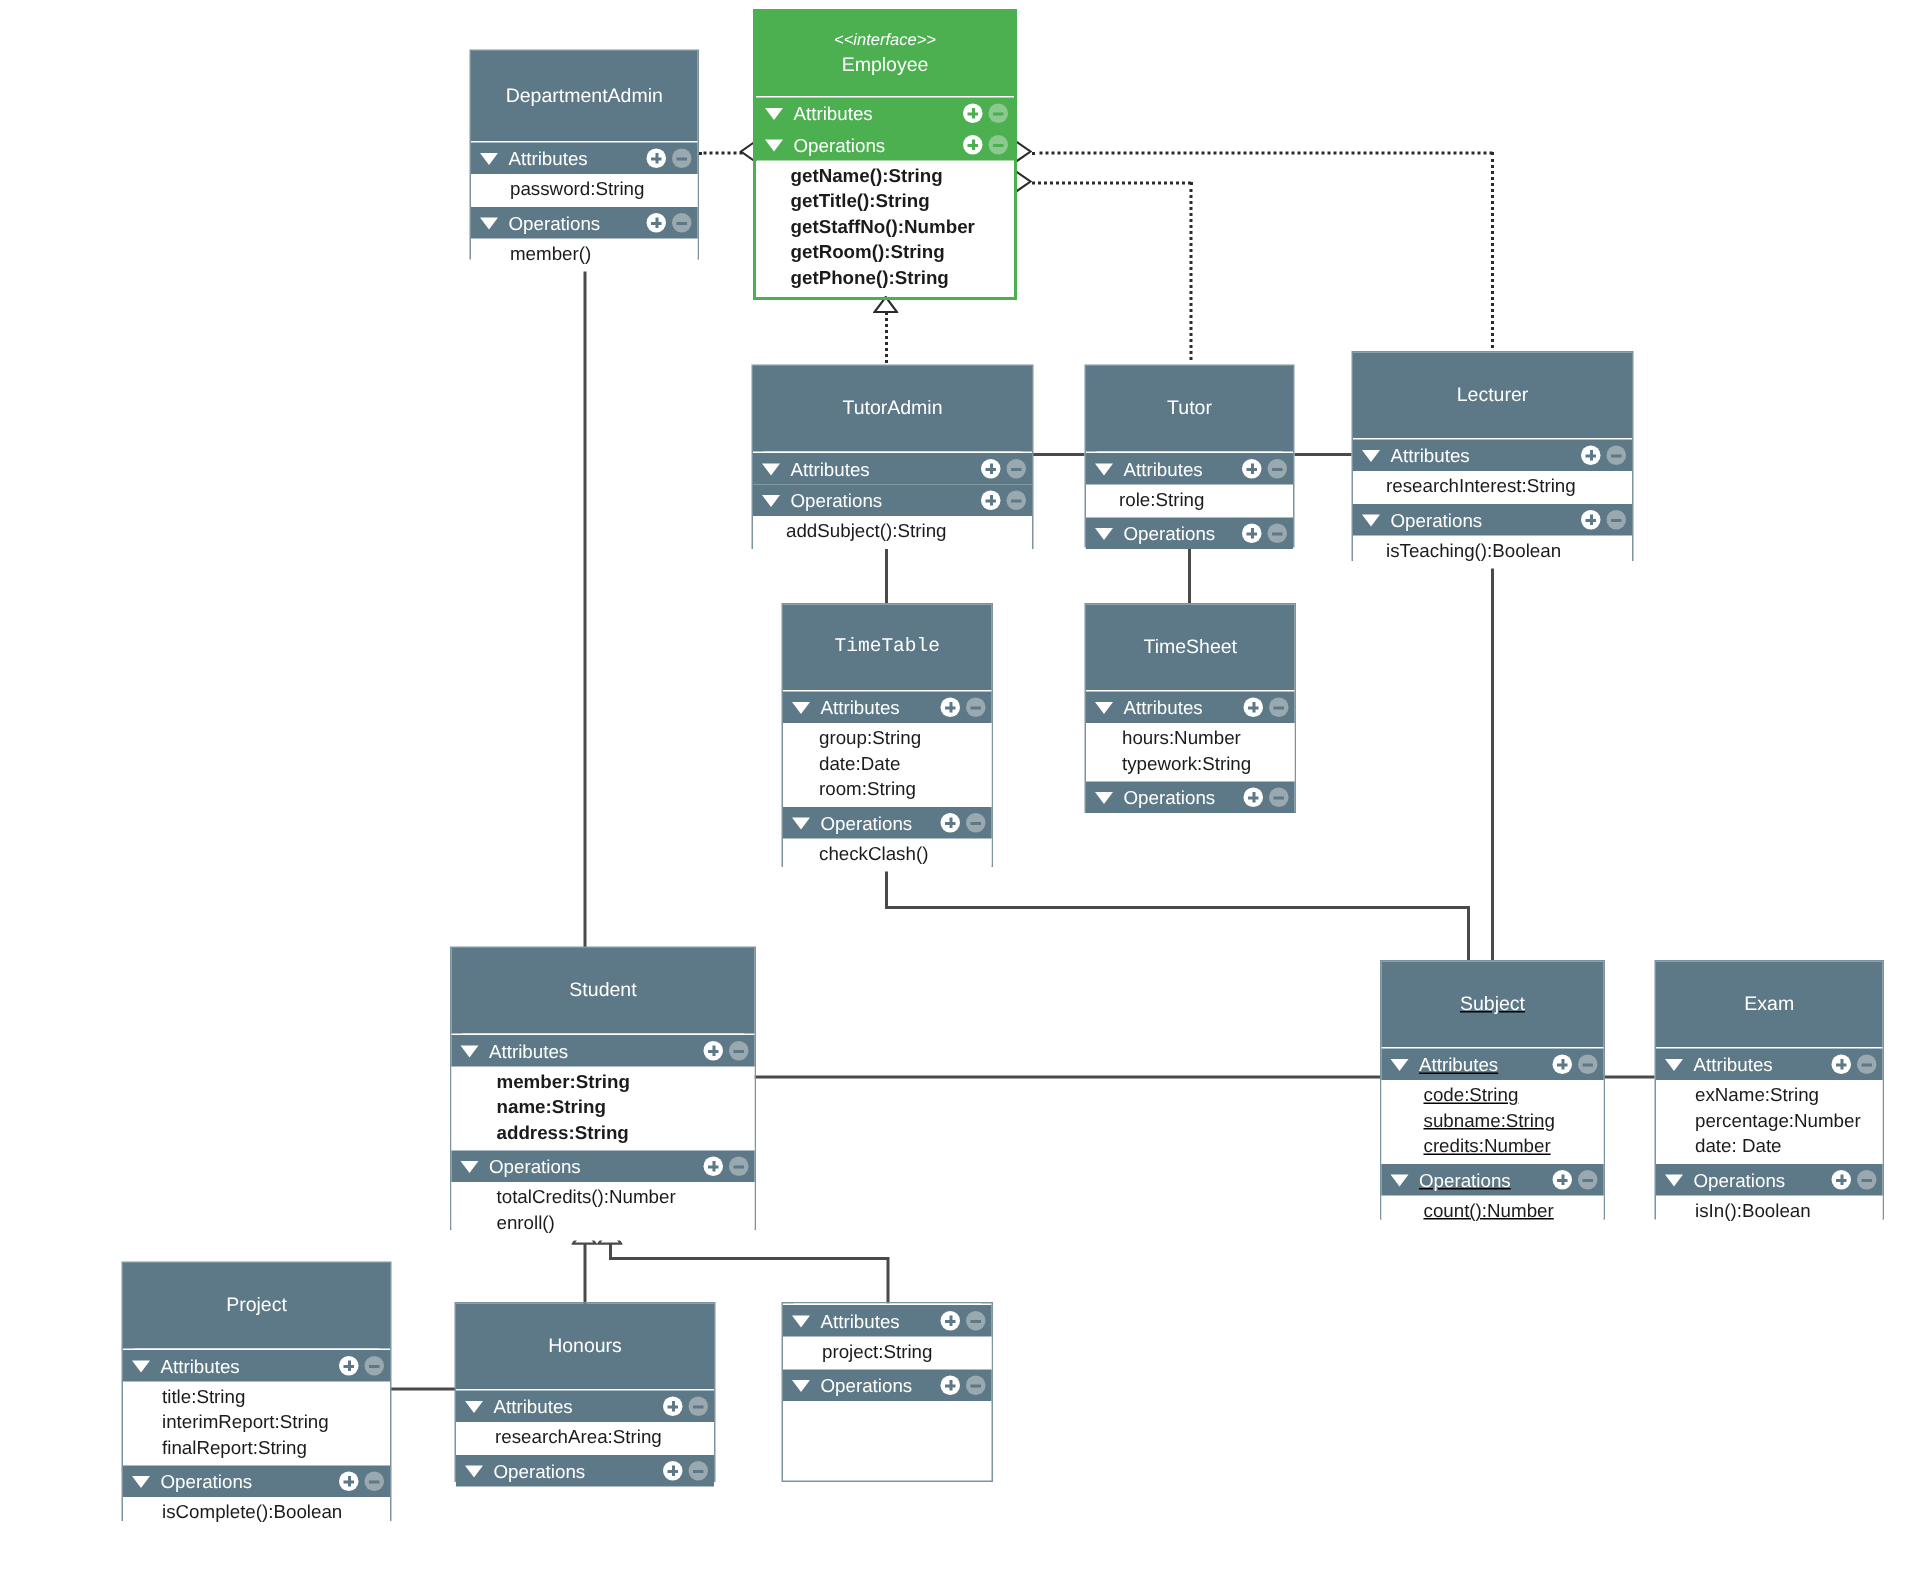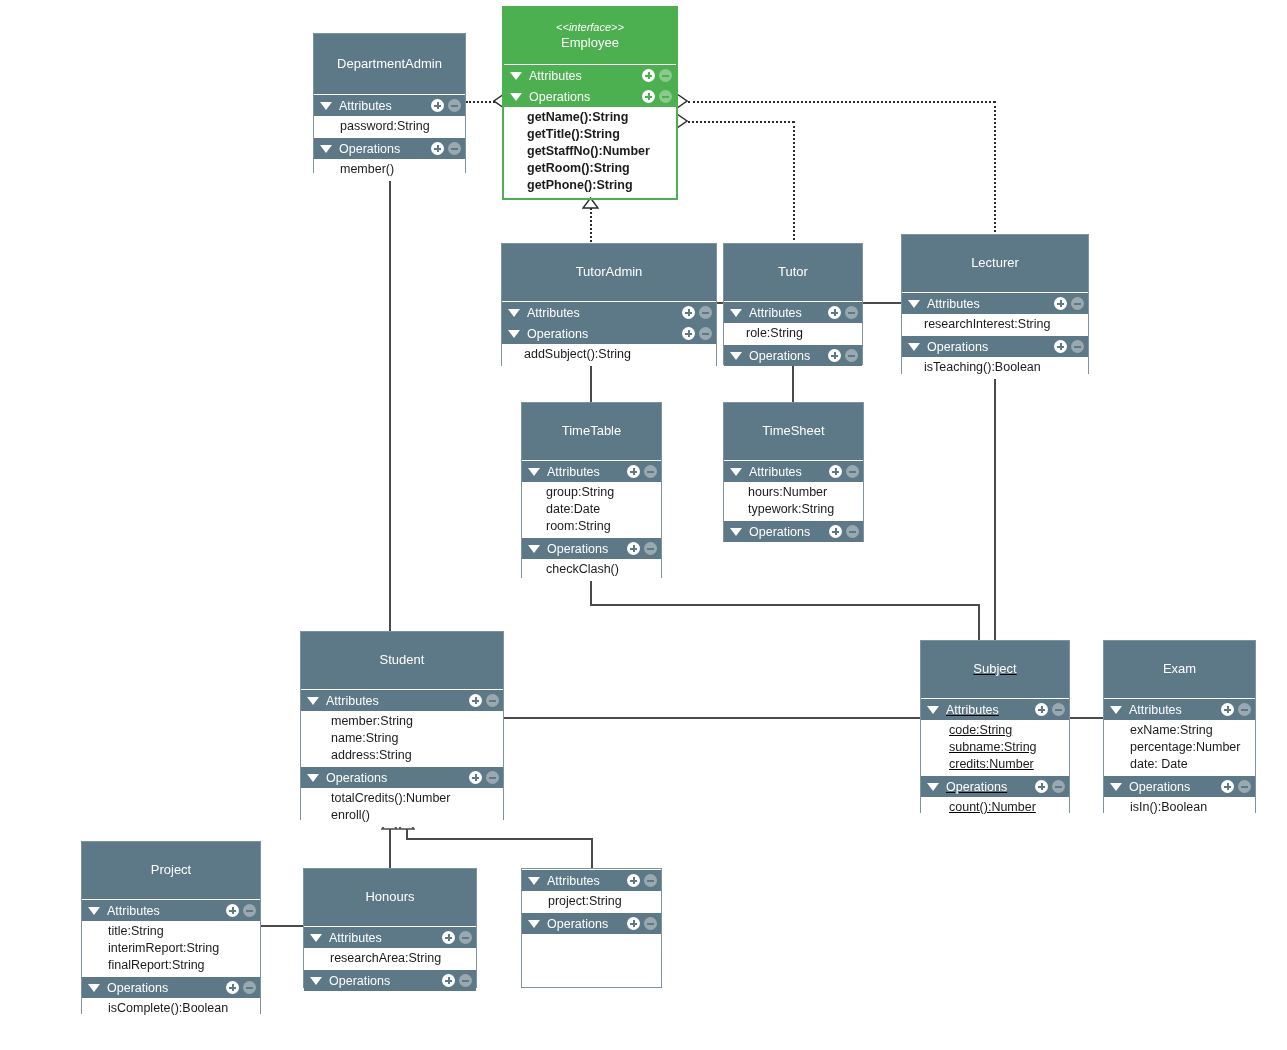--- a/index.html
+++ b/index.html
@@ -199,21 +199,21 @@
       <div class="members" style="padding-left:23px;font-weight:bold;">
         <div>getName():String</div>
         <div>getTitle():String</div>
         <div>getStaffNo():Number</div>
         <div>getRoom():String</div>
         <div>getPhone():String</div>
       </div>
     </div>
   </div>
 
-  <div class="frame" style="left:501px;top:243px;width:216px;height:123px;">
+  <div class="frame" style="left:501px;top:243px;width:188px;height:123px;">
     <div class="uml" style="position:static;">
       <div class="title" style="height:57px;">
         <span>TutorAdmin</span>
       </div>
       <div class="titlerule"></div>
       <div class="sec">
         <span class="tri"></span>
         <span class="lbl">Attributes</span>
         <span class="btns">
             <span class="cbtn plus"></span>
@@ -288,21 +288,21 @@
           </span>
       </div>
       <div class="members" style="padding-left:22px;">
         <div>isTeaching():Boolean</div>
       </div>
     </div>
   </div>
 
   <div class="frame" style="left:521px;top:402px;width:141px;height:176px;">
     <div class="uml" style="position:static;">
-      <div class="title" style="height:57px;">
+      <div class="title" style="height:57px;font-family:Liberation Mono, monospace;">
         <span>TimeTable</span>
       </div>
       <div class="titlerule"></div>
       <div class="sec">
         <span class="tri"></span>
         <span class="lbl">Attributes</span>
         <span class="btns">
             <span class="cbtn plus"></span>
             <span class="cbtn minus"></span>
           </span>
@@ -362,21 +362,21 @@
       </div>
       <div class="titlerule"></div>
       <div class="sec">
         <span class="tri"></span>
         <span class="lbl">Attributes</span>
         <span class="btns">
             <span class="cbtn plus"></span>
             <span class="cbtn minus"></span>
           </span>
       </div>
-      <div class="members" style="padding-left:30px;">
+      <div class="members" style="padding-left:30px;font-weight:bold;">
         <div>member:String</div>
         <div>name:String</div>
         <div>address:String</div>
       </div>
       <div class="sec">
         <span class="tri"></span>
         <span class="lbl">Operations</span>
         <span class="btns">
             <span class="cbtn plus"></span>
             <span class="cbtn minus"></span>

